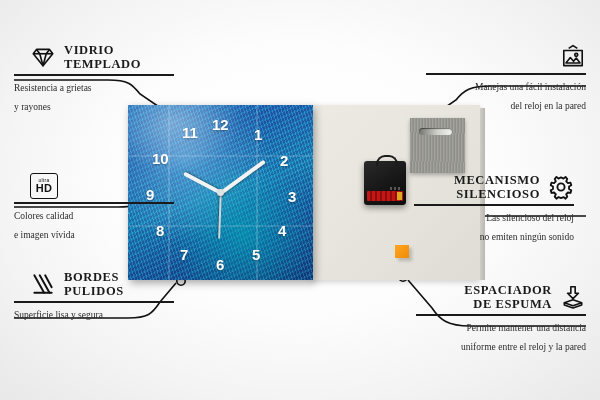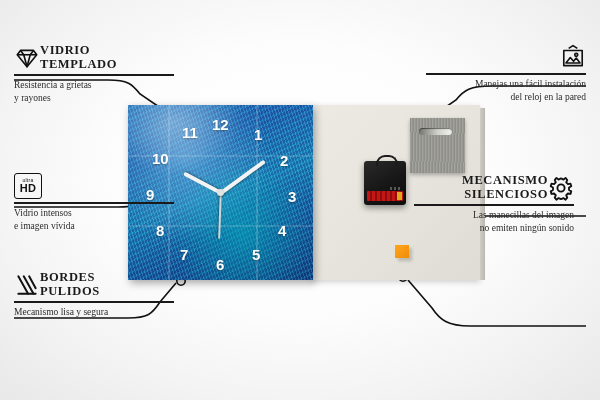--- a/index.html
+++ b/index.html
@@ -97,32 +97,32 @@
     background:repeating-linear-gradient(90deg,#585858 0 2px,transparent 2px 4px);
   }
   .spacer{
     position:absolute;left:85px;top:140px;width:14px;height:13px;
     background:linear-gradient(135deg,#ffa51f,#ef8c07);
     box-shadow:3px 3px 3px rgba(0,0,0,.18);
   }
 
   
   .callout{position:absolute;}
-  .callout .head{display:flex;align-items:flex-end;}
+  .callout .head{display:flex;align-items:flex-start;gap:8px;margin-left:16px;}
   .callout.left .head{justify-content:flex-start;}
   .callout.right .head{justify-content:flex-end;}
   .title{
     font-family:"Liberation Serif",serif;font-weight:bold;
     font-size:12.5px;line-height:13.5px;letter-spacing:.6px;color:#1a1a1a;
     text-transform:uppercase;white-space:pre-line;
   }
   .callout.right .title{text-align:right;}
   .rule{height:1.6px;background:#1a1a1a;margin-top:3px;}
   .desc{
-    font-family:"Liberation Serif",serif;font-size:9.5px;line-height:13px;
+    font-family:"Liberation Serif",serif;font-size:9.5px;line-height:19px;
     color:#2b2b2b;margin-top:3px;white-space:pre-line;
   }
   .callout.right .desc{text-align:right;}
   .ico{width:26px;height:26px;flex:0 0 26px;color:#111;}
   .ico svg{display:block;width:26px;height:26px;}
   .hdbox{
     width:26px;height:24px;border:1.6px solid #111;border-radius:3px;
     display:flex;flex-direction:column;align-items:center;justify-content:center;
     font-family:"Liberation Sans",sans-serif;color:#111;
   }
@@ -211,39 +211,39 @@
   <div class="callout left" style="left:14px;top:173px;width:160px">
     <div class="head">
       <span class="ico">
         <span class="hdbox">
           <span class="u">ultra</span>
           <span class="h">HD</span>
         </span>
       </span>
     </div>
     <div class="rule"></div>
-    <div class="desc">Vidrio intensos
+    <div class="desc">Colores calidad
 e imagen vívida</div>
   </div>
 
   <div class="callout left" style="left:14px;top:271px;width:160px">
     <div class="head">
       <span class="ico">
         <svg viewBox="0 0 24 24" fill="none" stroke="currentColor" stroke-width="1.8" stroke-linecap="round">
           <path d="M4 4l9 16"></path>
             <path d="M9 4l9 16"></path>
             <path d="M14 4l6 11"></path>
             <path d="M4 20h16"></path>
         </svg>
       </span>
       <span class="title">Bordes
 pulidos</span>
     </div>
     <div class="rule"></div>
-    <div class="desc">Mecanismo lisa y segura</div>
+    <div class="desc">Superficie lisa y segura</div>
   </div>
 
   <div class="callout right" style="left:426px;top:44px;width:160px">
     <div class="head">
       <span class="ico">
         <svg viewBox="0 0 24 24" fill="none" stroke="currentColor" stroke-width="1.5" stroke-linejoin="round">
           <path d="M8 4l4-2.5L16 4"></path>
             <rect x="3.5" y="6" width="17" height="14"></rect>
           <path d="M5.5 17.5l4-5 3 3.5 2.5-3 3.5 4.5z"></path>
             <circle cx="15" cy="10" r="1.4"></circle>
@@ -260,18 +260,34 @@
       <span class="title">Mecanismo
 silencioso</span>
       <span class="ico">
         <svg viewBox="0 0 24 24" fill="none" stroke="currentColor" stroke-width="1.7" stroke-linejoin="round">
           <path d="M12 3.2l2.3 1 1.9-1.5 1.6 1.9-1 2.2 1.6 1.6 2.4-.4.7 2.4-2.1 1.2v2.3l2.1 1.2-.7 2.4-2.4-.4-1.6 1.6 1 2.2-1.6 1.9-1.9-1.5-2.3 1-2.3-1-1.9 1.5-1.6-1.9 1-2.2-1.6-1.6-2.4.4-.7-2.4 2.1-1.2v-2.3L2.5 10.4l.7-2.4 2.4.4L7.2 6.8l-1-2.2 1.6-1.9 1.9 1.5z"></path>
           <circle cx="12" cy="12" r="3.3"></circle>
         </svg>
       </span>
     </div>
     <div class="rule"></div>
-    <div class="desc">Las manecillas del imagen
+    <div class="desc">Las silencioso del reloj
 no emiten ningún sonido</div>
   </div>
 
+  <div class="callout right" style="left:416px;top:284px;width:170px">
+    <div class="head">
+      <span class="title">Espaciador
+de espuma</span>
+      <span class="ico">
+        <svg viewBox="0 0 24 24" fill="none" stroke="currentColor" stroke-width="1.5" stroke-linejoin="round">
+          <path d="M10 2.5h4v6h3l-5 5-5-5h3z"></path>
+          <path d="M12 14.5l8 2.8-8 2.8-8-2.8z"></path>
+          <path d="M4 17.3v2l8 2.8 8-2.8v-2"></path>
+        </svg>
+      </span>
+    </div>
+    <div class="rule"></div>
+    <div class="desc">Permite mantener una distancia
+uniforme entre el reloj y la pared</div>
+  </div>
 
 </div>
 
 </body></html>

